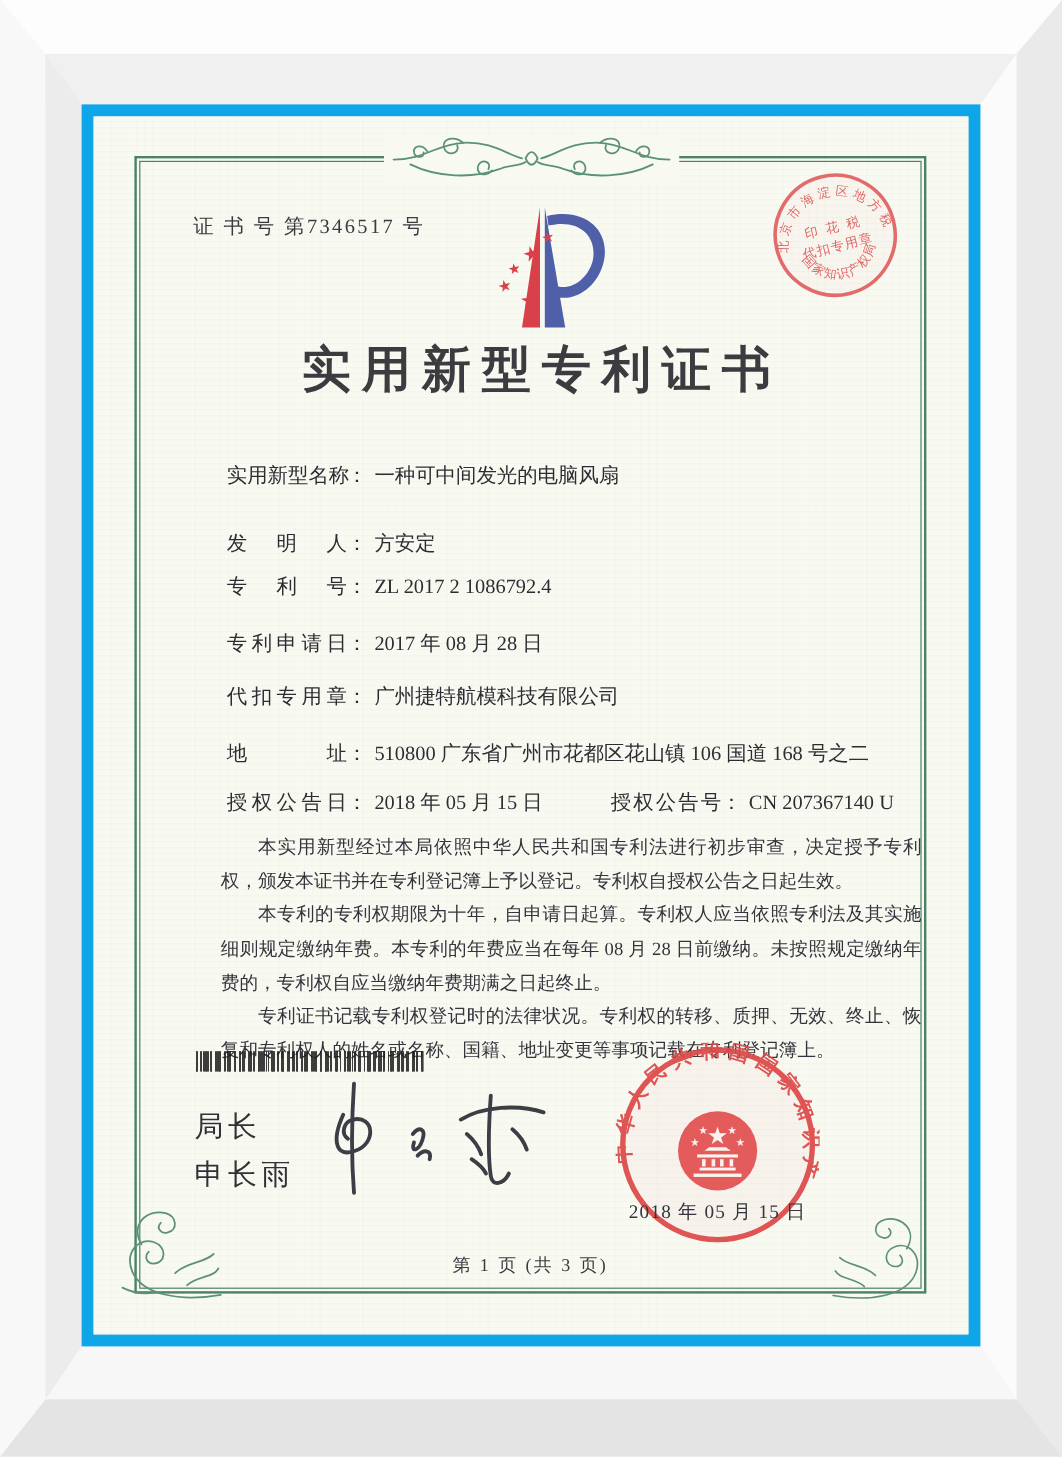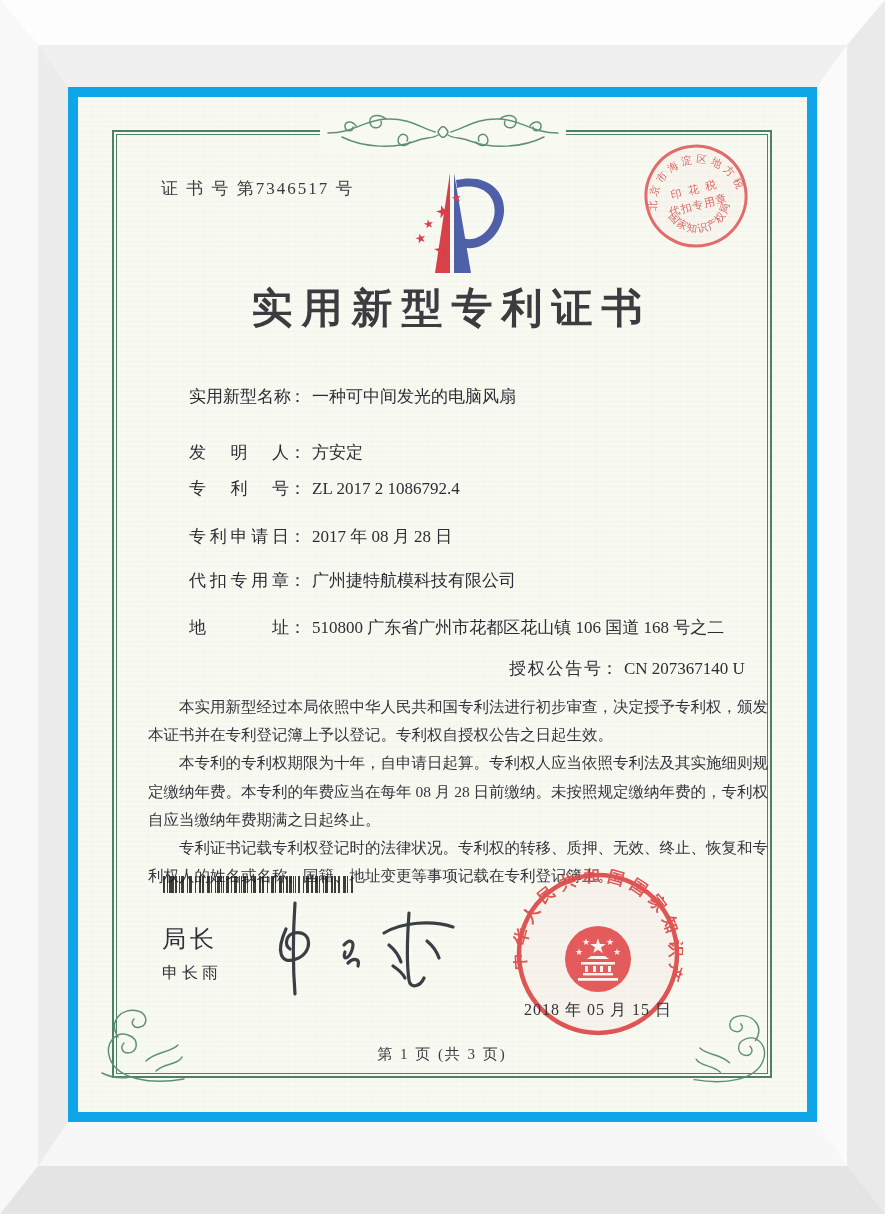--- a/index.html
+++ b/index.html
@@ -43,28 +43,28 @@
     font-size:41px;font-weight:bold;letter-spacing:9px;color:#3b3b40;margin-left:19px;}
   .field-row{position:absolute;left:83px;font-size:17px;white-space:nowrap;color:#2c2d33;}
   .flabel{display:inline-block;width:100px;text-align:justify;text-align-last:justify;vertical-align:bottom;margin-left:28px;}
   .fcolon{display:inline-block;margin-right:6px;}
   .row0{top:288px;} .row1{top:344px;} .row2{top:380px;} .row3{top:428px;}
   .row4{top:472px;} .row5{top:519px;} .row6{top:560px;}
   .grant-no{left:403px;}
   .grant-no .flabel{width:92px;}
   .paragraphs{position:absolute;left:70px;top:596px;width:620px;font-size:15.5px;
     line-height:1.82;color:#34353c;text-align:justify;}
-  .paragraphs p{text-indent:2em;}
+  .paragraphs p{text-indent:2em;margin-left:36px;}
   .barcode{position:absolute;left:85px;top:779px;width:190px;height:17px;opacity:.85;
     background-image:
       repeating-linear-gradient(90deg,#1d1d1d 0 1.5px,transparent 1.5px 4px),
       repeating-linear-gradient(90deg,#1d1d1d 0 1px,transparent 1px 6.5px),
       repeating-linear-gradient(90deg,#1d1d1d 0 2px,transparent 2px 9px);}
   .officer-title{position:absolute;left:84px;top:826px;font-size:24px;letter-spacing:4px;color:#303138;}
-  .officer-name{position:absolute;left:84px;top:866px;font-size:16px;letter-spacing:4px;color:#303138;}
+  .officer-name{position:absolute;left:84px;top:866px;font-size:24px;letter-spacing:4px;color:#303138;}
   .signature{position:absolute;left:178px;top:796px;}
   .big-seal{position:absolute;left:435px;top:772px;opacity:.94;}
   .seal-date{position:absolute;left:428px;top:903px;width:184px;text-align:center;
     font-size:16px;letter-spacing:1px;color:#33343c;z-index:3;}
   .footer{position:absolute;left:34px;right:35px;top:948px;text-align:center;
     font-size:15px;letter-spacing:2px;color:#3a3b40;}
   svg{display:block;}
 </style>
 </head>
 <body>
@@ -155,20 +155,23 @@
       <span class="flabel">专利号</span><span class="fcolon">：</span><span>ZL 2017 2 1086792.4</span>
     </div>
     <div class="field-row row3">
       <span class="flabel">专利申请日</span><span class="fcolon">：</span><span>2017 年 08 月 28 日</span>
     </div>
     <div class="field-row row4">
       <span class="flabel">代扣专用章</span><span class="fcolon">：</span><span>广州捷特航模科技有限公司</span>
     </div>
     <div class="field-row row5">
       <span class="flabel">地址</span><span class="fcolon">：</span><span>510800 广东省广州市花都区花山镇 106 国道 168 号之二</span>
+    </div>
+    <div class="field-row row6">
+      <span class="flabel">授权公告日</span><span class="fcolon">：</span><span>2018 年 05 月 15 日</span>
     </div>
     <div class="field-row row6 grant-no">
       <span class="flabel">授权公告号</span><span class="fcolon">：</span><span>CN 207367140 U</span>
     </div>
 
     <div class="paragraphs">
       <p>本实用新型经过本局依照中华人民共和国专利法进行初步审查，决定授予专利权，颁发本证书并在专利登记簿上予以登记。专利权自授权公告之日起生效。</p>
       <p>本专利的专利权期限为十年，自申请日起算。专利权人应当依照专利法及其实施细则规定缴纳年费。本专利的年费应当在每年 08 月 28 日前缴纳。未按照规定缴纳年费的，专利权自应当缴纳年费期满之日起终止。</p>
       <p>专利证书记载专利权登记时的法律状况。专利权的转移、质押、无效、终止、恢复和专利权人的姓名或名称、国籍、地址变更等事项记载在专利登记簿上。</p>
     </div>

